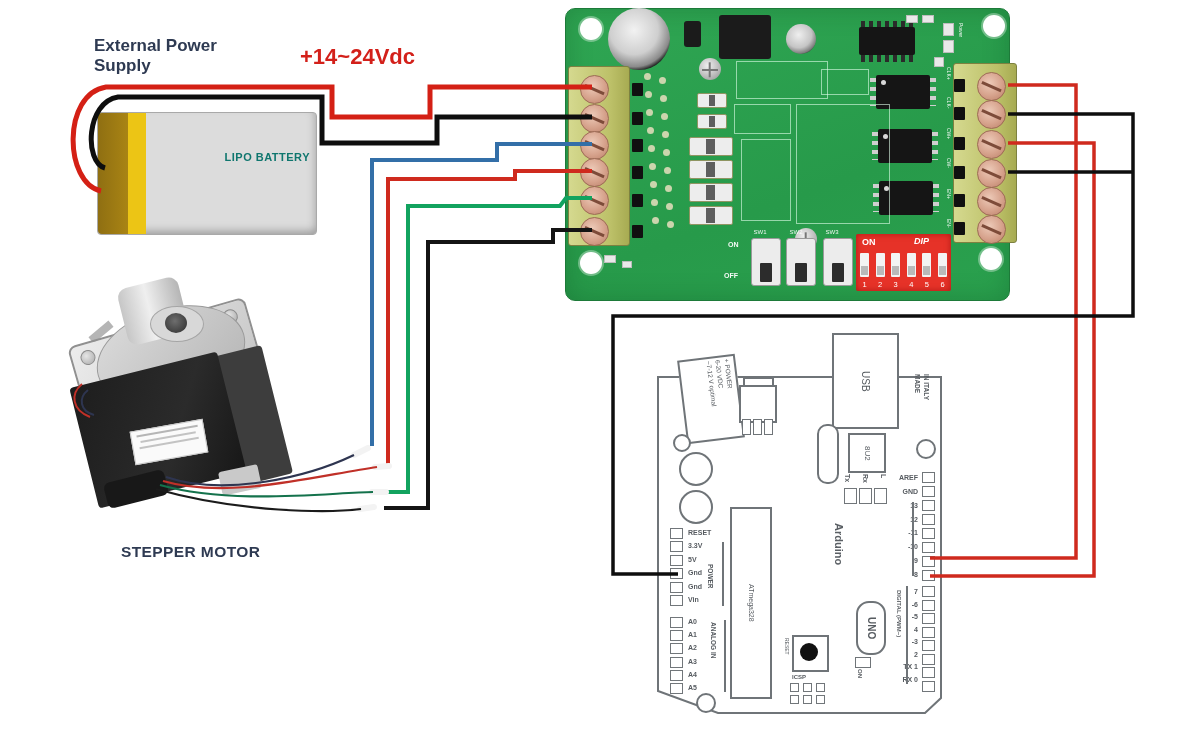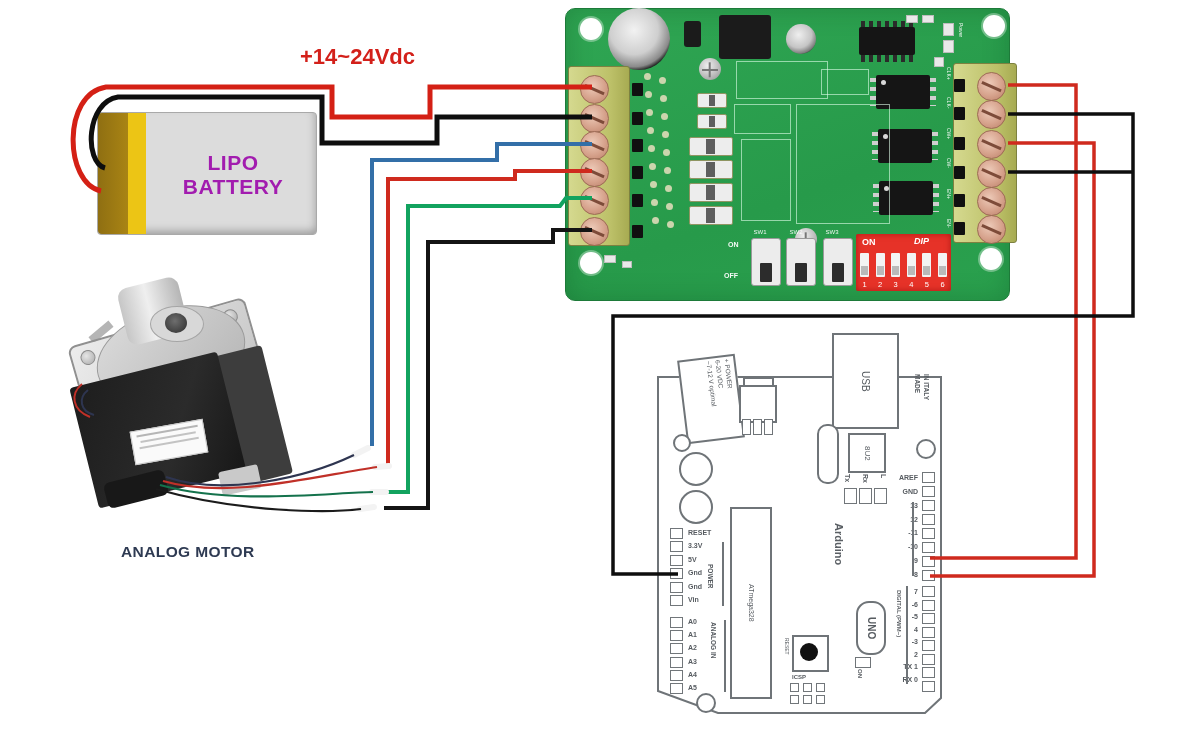--- a/index.html
+++ b/index.html
@@ -9,21 +9,21 @@
   
   .lbl-eps{left:94px;top:36px;width:180px;font-size:17px;font-weight:bold;color:#2e3a52;line-height:20px;}
   .lbl-voltage{left:300px;top:44px;font-size:22px;font-weight:bold;color:#d3201a;}
   .lbl-motor{left:121px;top:543px;font-size:15.5px;font-weight:bold;color:#2e3a52;letter-spacing:.4px;}
   
   .battery{left:97px;top:112px;width:218px;height:121px;background:#dcdcdc;border:1px solid #a9a9a9;
            border-radius:4px;box-shadow:inset 0 -9px 9px -6px #9f9f9f, inset -7px 0 9px -6px #ababab;}
   .bat-stripe-dark{left:0;top:0;width:30px;height:100%;background:linear-gradient(90deg,#8f6f12,#a98414);
            border-radius:4px 0 0 4px;}
   .bat-stripe-light{left:30px;top:0;width:18px;height:100%;background:#ecc515;}
-  .bat-label{left:58px;right:6px;top:38px;text-align:center;font-size:21px;font-weight:bold;color:#a21caf;letter-spacing:.5px;}
+  .bat-label{left:58px;right:6px;top:38px;text-align:right;font-size:11px;font-weight:bold;color:#0f766e;letter-spacing:.5px;}
   
   .pcb{left:565px;top:8px;width:443px;height:291px;background:linear-gradient(160deg,#2fa653,#279a4a 60%,#2aa14e);
        border-radius:10px;border:1px solid #1d7a39;box-shadow:inset 0 0 26px rgba(0,60,20,.25);}
   .hole{width:22px;height:22px;border-radius:50%;background:#fff;box-shadow:0 0 0 2px rgba(255,255,255,.35);}
   .cap-big{width:62px;height:62px;border-radius:50%;
            background:radial-gradient(circle at 42% 36%,#f2f2f2,#cfcfcf 45%,#8a8a8a 68%,#222 76%,#3c3c3c 85%,#1c1c1c);}
   .cap-small{width:30px;height:30px;border-radius:50%;
            background:radial-gradient(circle at 42% 36%,#efefef,#c5c5c5 50%,#7d7d7d 72%,#262626 80%,#343434);}
   .blackpart{background:#1b1b1b;border-radius:3px;}
   .chip{background:#151515;border-radius:2px;}
@@ -71,22 +71,26 @@
   .mot-plate{background:linear-gradient(135deg,#ececec,#c2c2c2);border:2px solid #909090;border-radius:8px;}
   .mot-screw{width:13px;height:13px;border-radius:50%;border:1px solid #8a8a8a;
              background:radial-gradient(circle at 40% 35%,#e6e6e6,#a9a9a9);}
   .wire-svg{left:0;top:0;z-index:50;pointer-events:none;}
 </style>
 </head>
 <body>
 
 <div id="canvas">
 
+  <div class="abs lbl-eps">
+    <div>External Power</div>
+    <div>Supply</div>
+  </div>
   <div class="abs lbl-voltage">+14~24Vdc</div>
-  <div class="abs lbl-motor">ANALOG MOTOR</div>
+  <div class="abs lbl-motor">STEPPER MOTOR</div>
 
   <div class="abs battery">
     <div class="abs bat-stripe-dark"></div>
     <div class="abs bat-stripe-light"></div>
     <div class="abs bat-label">LIPO BATTERY</div>
   </div>
 
   <div class="abs pcb">
     <div class="abs hole" style="left:14px;top:9px;"></div>
     <div class="abs hole" style="left:417px;top:6px;"></div>

